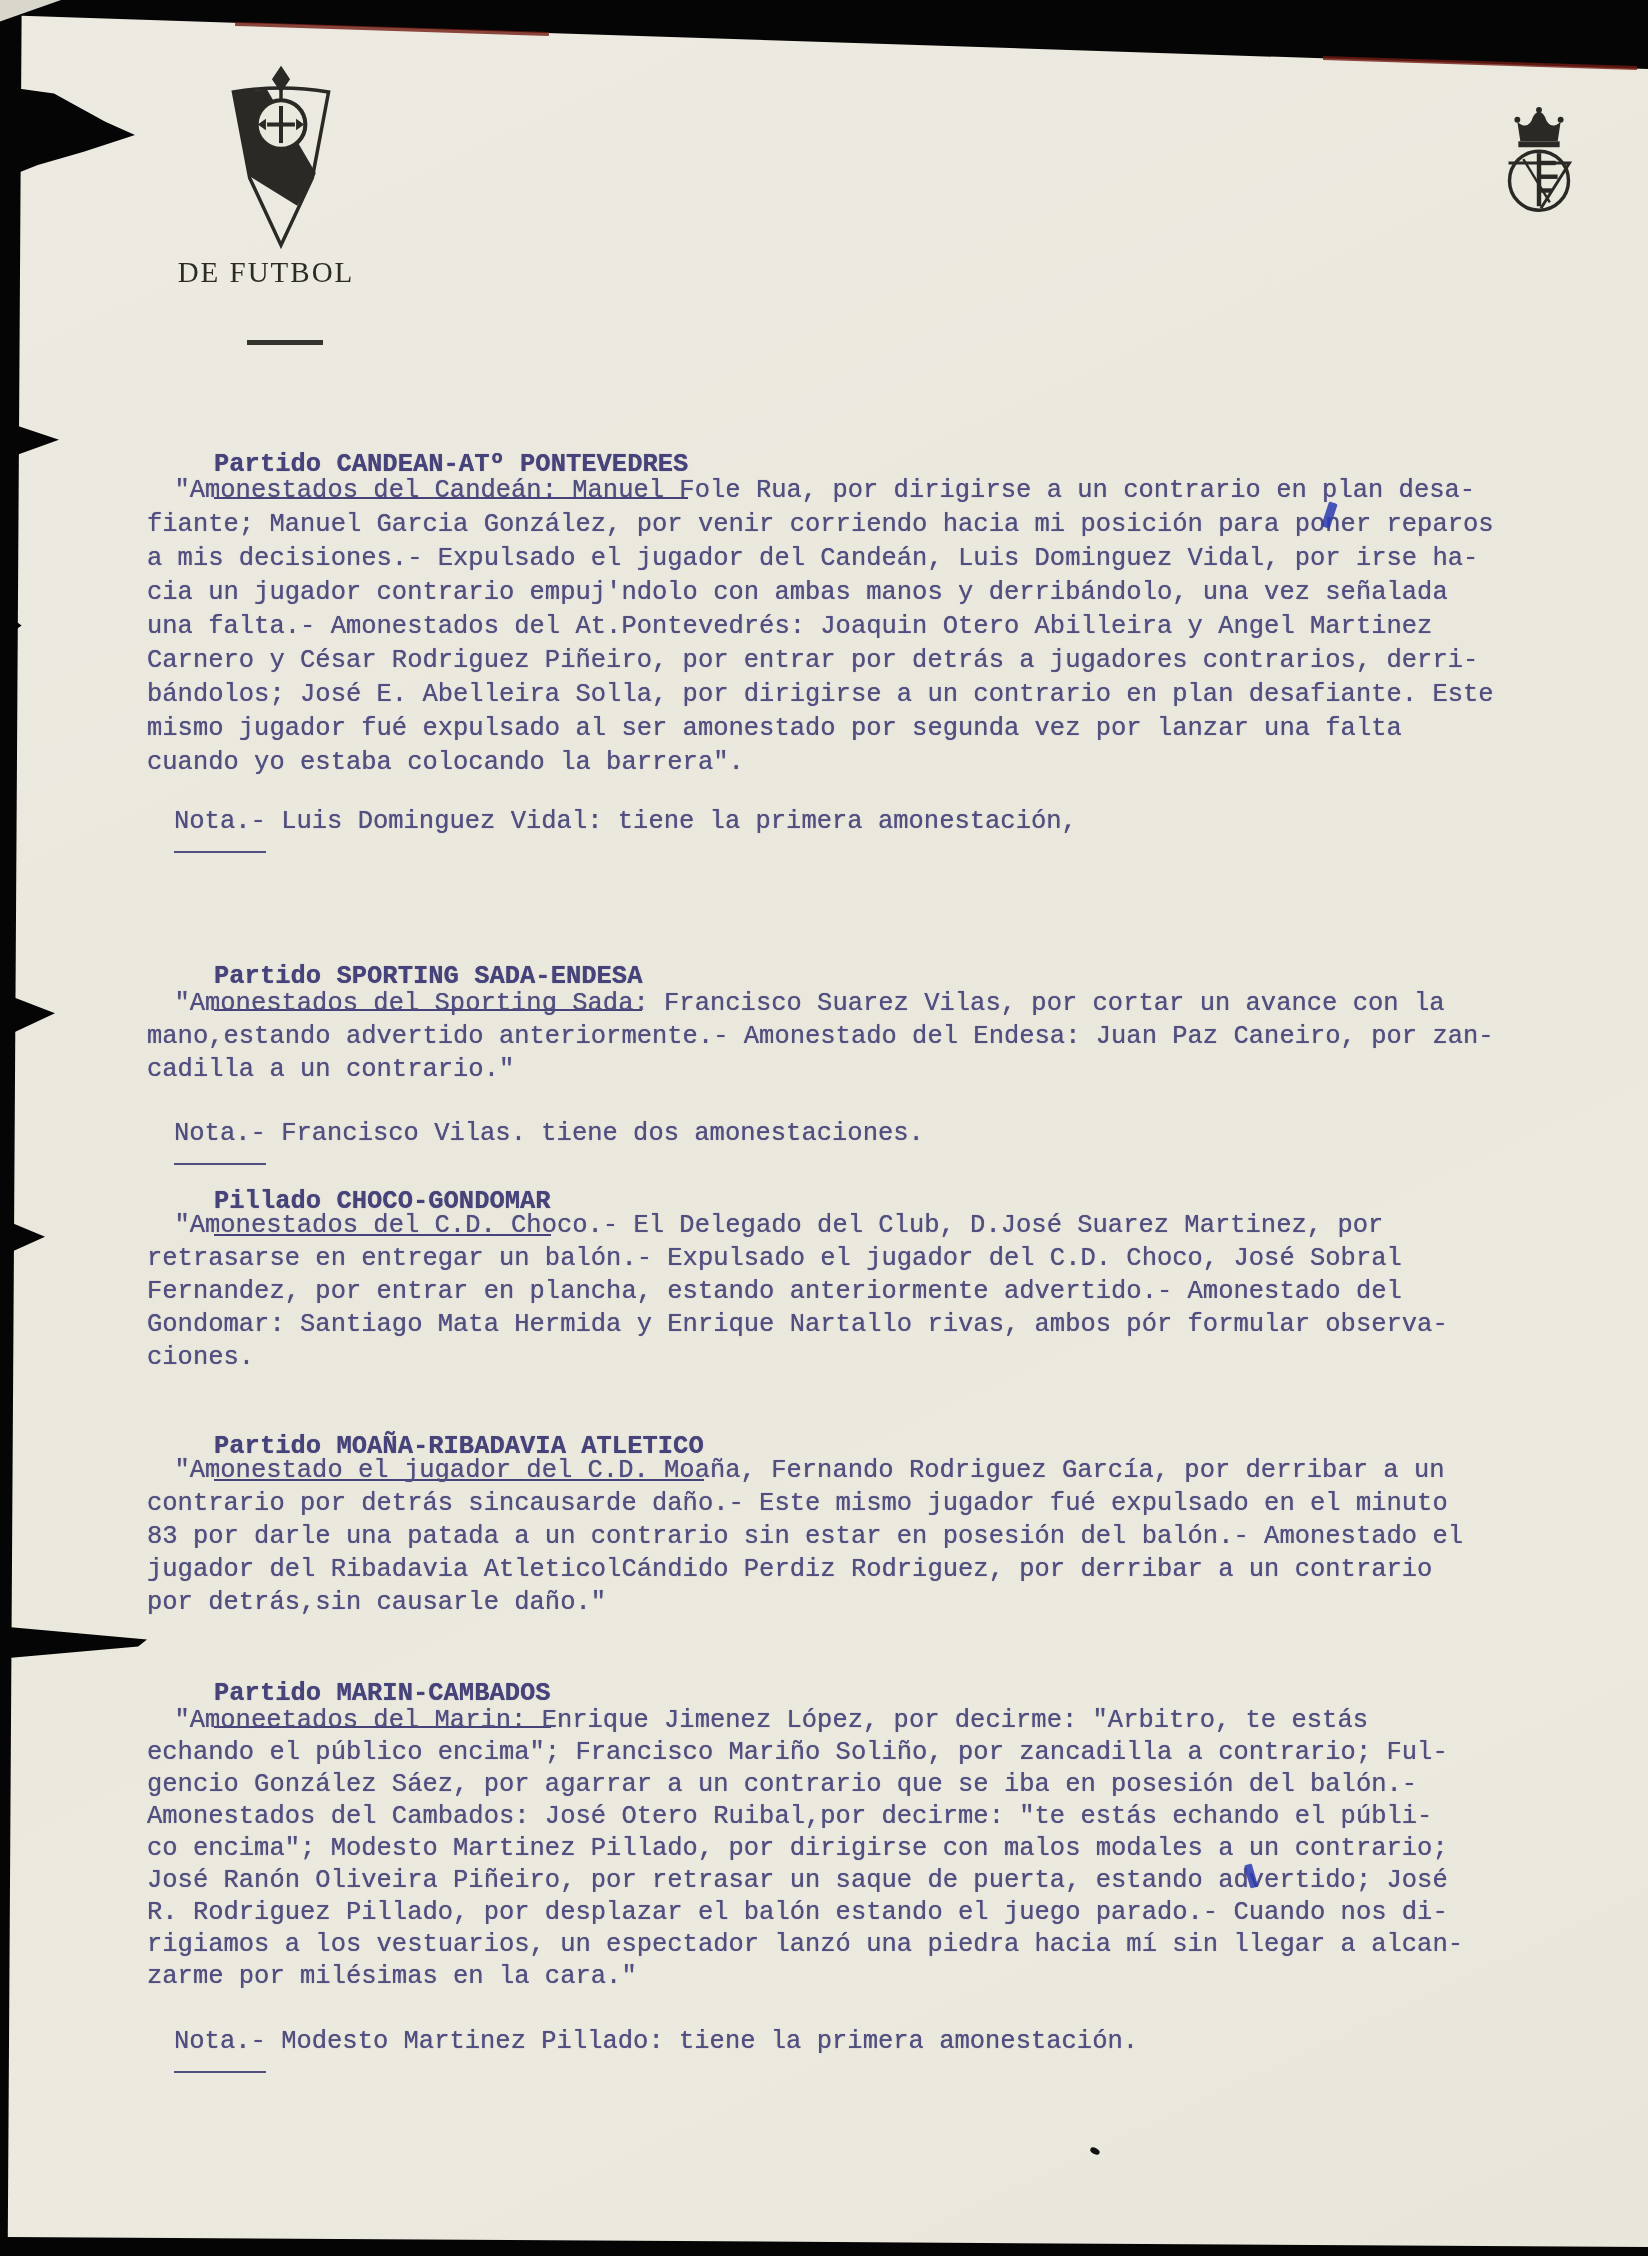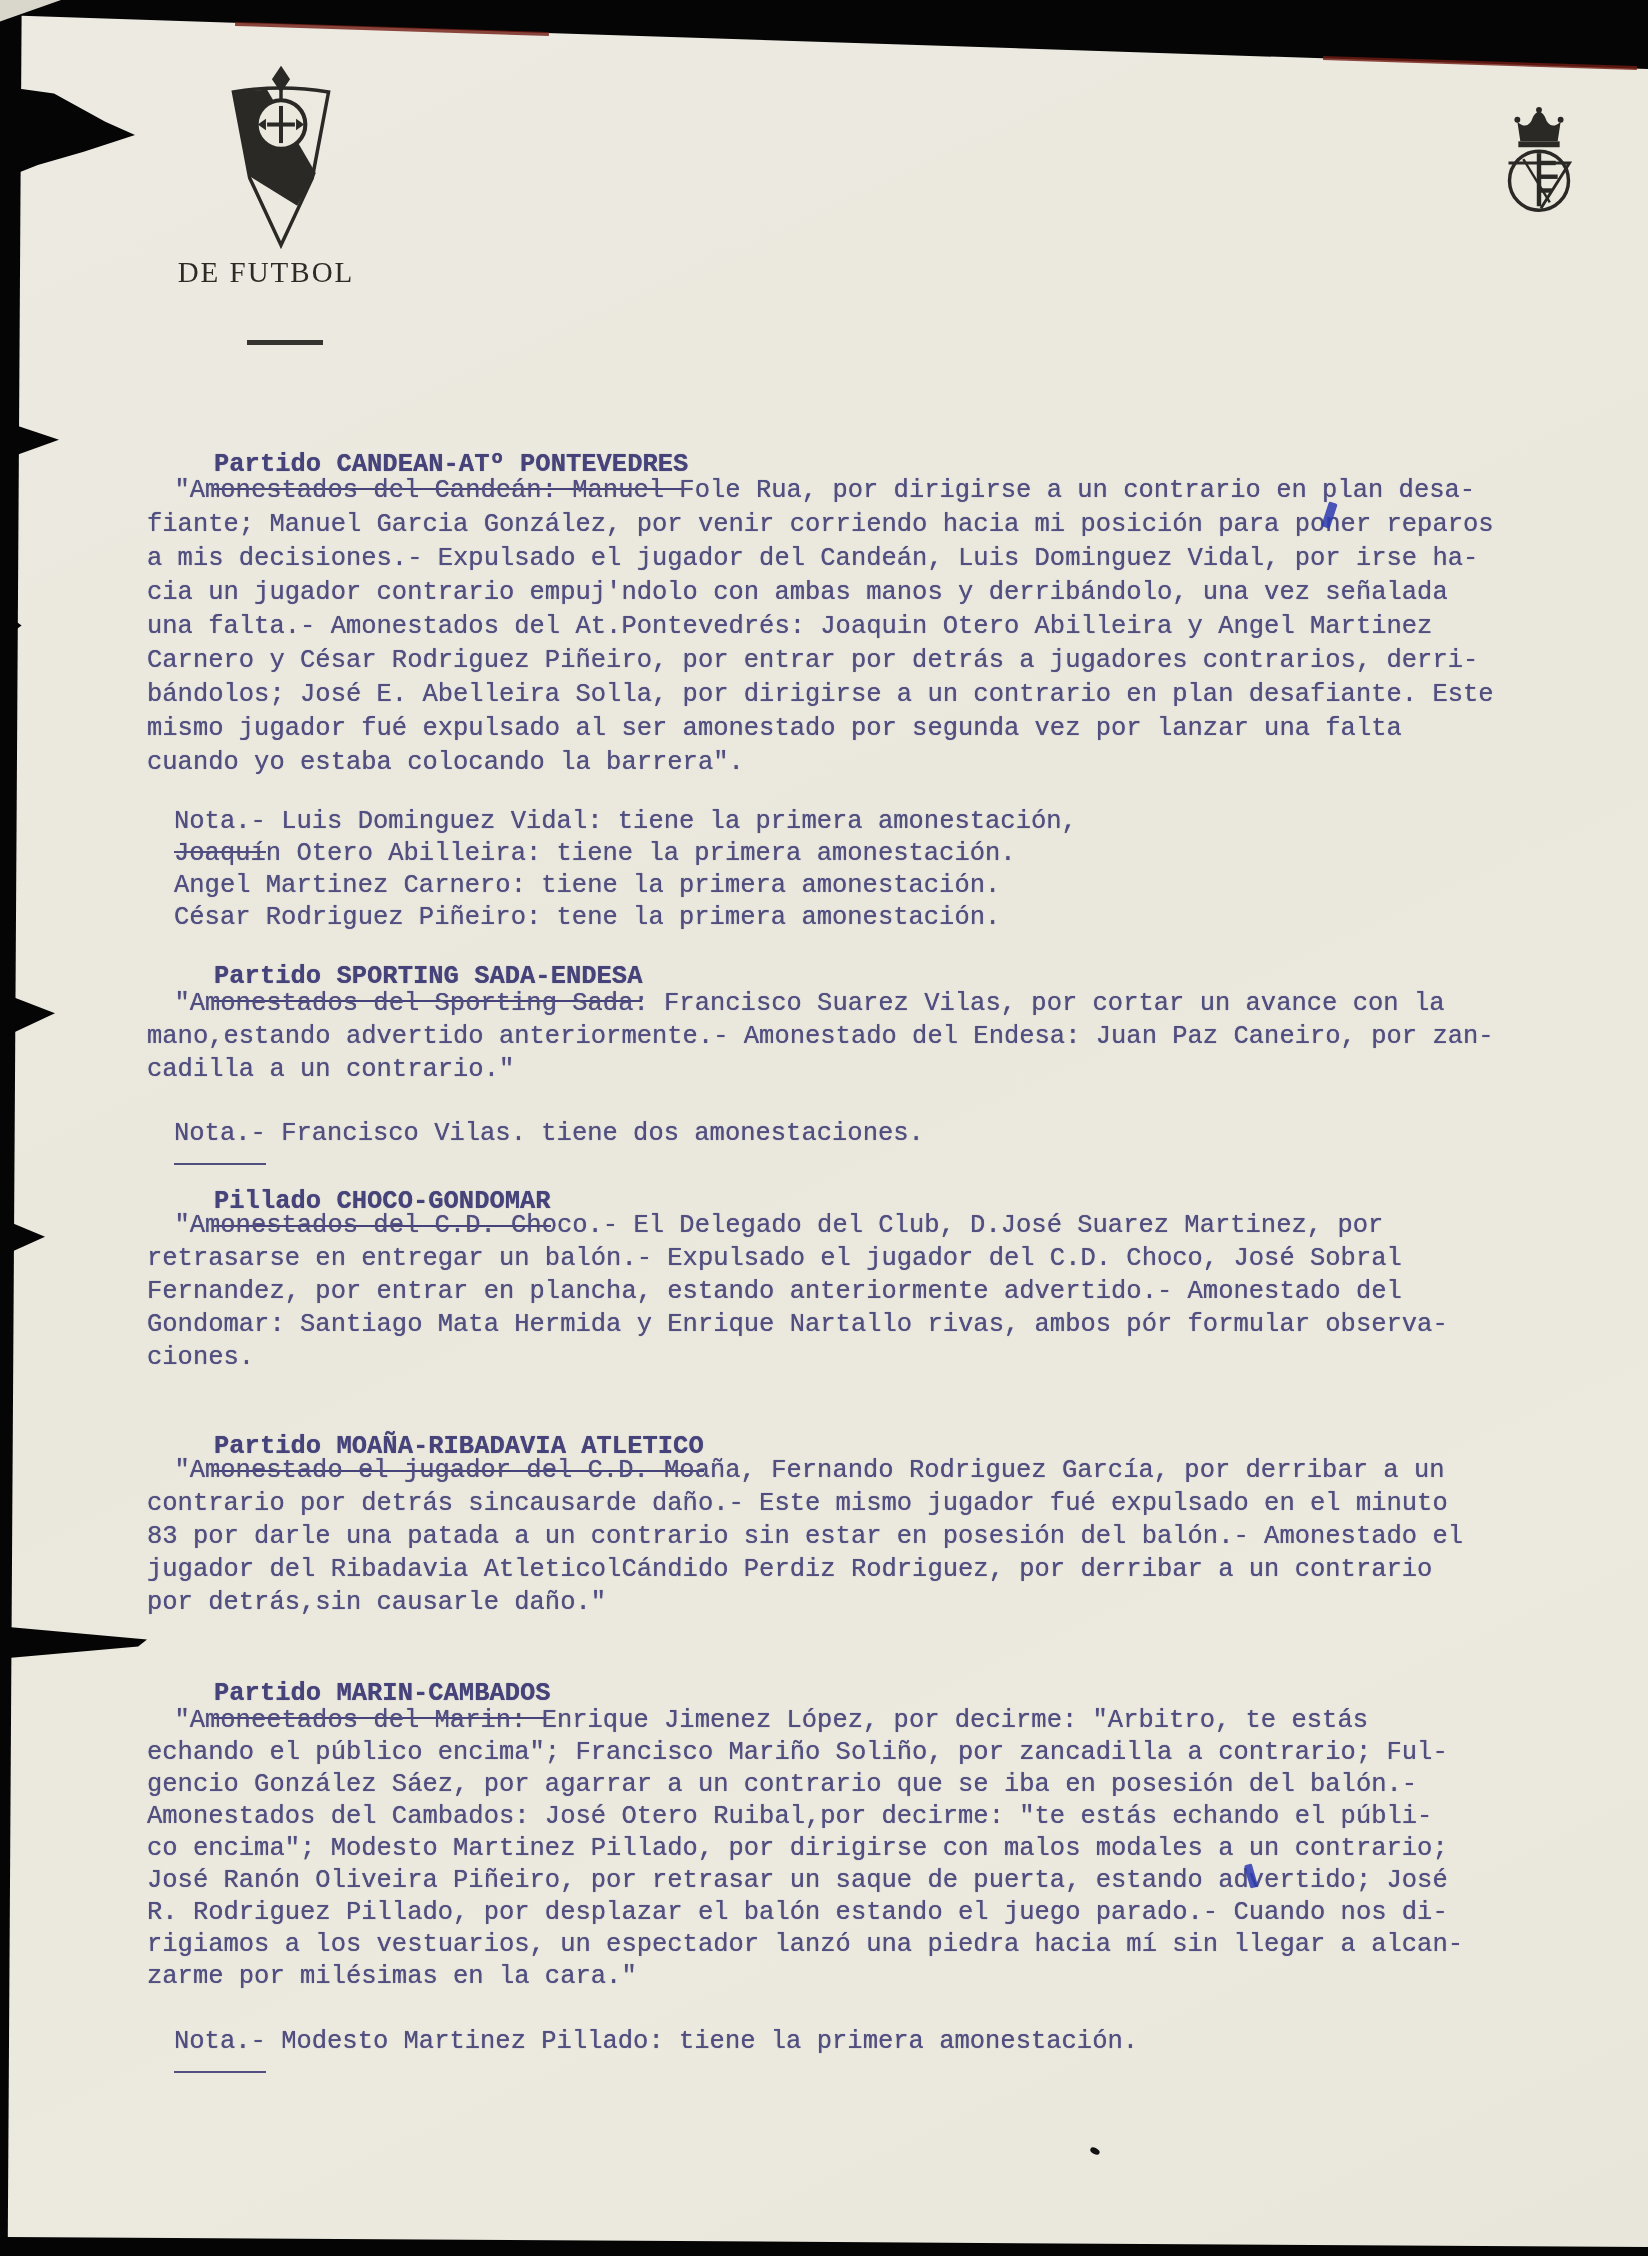--- a/index.html
+++ b/index.html
@@ -17,21 +17,21 @@
             font-family:"Liberation Serif","DejaVu Serif",serif;color:#2c2b26;}
   .lh-line1{font-size:30px;letter-spacing:2px;line-height:39px;}
   .lh-line2{font-size:29px;letter-spacing:2px;line-height:39px;}
   .lh-dash{position:absolute;left:247px;top:340px;width:76px;height:4.9px;background:#35342f;}
   .logo-left{position:absolute;left:223px;top:63px;width:116px;height:188px;}
   .logo-right{position:absolute;left:1486px;top:102px;width:106px;height:118px;}
   
   .tw{position:absolute;color:#514f80;font-size:25.5px;white-space:pre-line;
       text-shadow:0 0 0.8px rgba(74,72,122,.85);}
   .heading{font-weight:bold;color:#45437a;letter-spacing:0;}
-  .heading .u{border-bottom:2.9px solid #45437a;padding-bottom:9px;}
+  .heading .u{border-bottom:2.9px solid #45437a;padding-bottom:18px;}
   .body-block{left:147px;width:1431px;text-indent:27.4px;}
   .nota-block{left:174px;width:1402px;}
   .nota-label{border-bottom:2px solid #514f80;padding-bottom:15px;}
   .penmark{position:absolute;background:#2b3ab0;opacity:.85;border-radius:2px;}
   .dot{position:absolute;left:1090px;top:2148px;width:9.8px;height:5.9px;background:#111;
        border-radius:50%;transform:rotate(28deg);}
 </style>
 </head>
 <body>
 
@@ -97,23 +97,20 @@
 fiante; Manuel Garcia González, por venir corriendo hacia mi posición para poner reparos
 a mis decisiones.- Expulsado el jugador del Candeán, Luis Dominguez Vidal, por irse ha-
 cia un jugador contrario empuj'ndolo con ambas manos y derribándolo, una vez señalada
 una falta.- Amonestados del At.Pontevedrés: Joaquin Otero Abilleira y Angel Martinez
 Carnero y César Rodriguez Piñeiro, por entrar por detrás a jugadores contrarios, derri-
 bándolos; José E. Abelleira Solla, por dirigirse a un contrario en plan desafiante. Este
 mismo jugador fué expulsado al ser amonestado por segunda vez por lanzar una falta
 cuando yo estaba colocando la barrera".</div>
   <div class="tw nota-block" style="top:774px;line-height:32px;">
     <span class="nota-label">Nota.-</span><span>  Luis Dominguez Vidal: tiene la primera amonestación,</span>
-    <div>Joaquín Otero Abilleira: tiene la primera amonestación.
-Angel Martinez Carnero: tiene la primera amonestación.
-César Rodriguez Piñeiro: tene la primera amonestación.</div>
   </div>
 
   <div class="tw heading" style="left:214px;top:933px;">
     <span class="u">Partido SPORTING SADA-ENDESA</span>
   </div>
   <div class="tw body-block" style="top:987px;line-height:33px;">"Amonestados del Sporting Sada: Francisco Suarez Vilas, por cortar un avance con la
 mano,estando advertido anteriormente.- Amonestado del Endesa: Juan Paz Caneiro, por zan-
 cadilla a un contrario."</div>
   <div class="tw nota-block" style="top:1086px;line-height:32px;">
     <span class="nota-label">Nota.-</span><span>  Francisco Vilas. tiene dos amonestaciones.</span>

